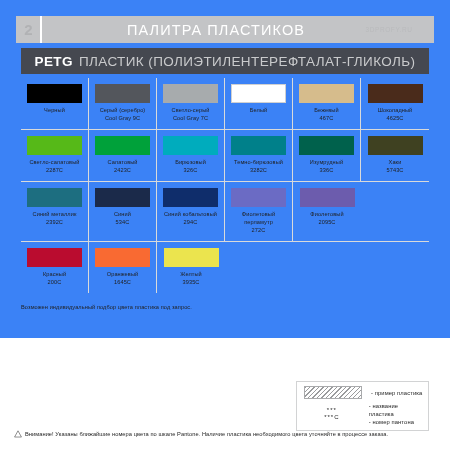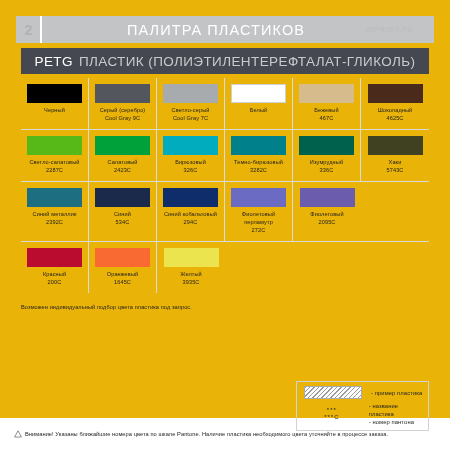--- a/index.html
+++ b/index.html
@@ -7,23 +7,23 @@
     background: #ffffff;
   }
   body {
     width: 450px; height: 450px;
     font-family: "Liberation Sans", sans-serif;
     color: #2b2b2b;
     overflow: hidden;
     position: relative;
   }
   .page {
-    width: 450px; height: 418px;
+    width: 450px; height: 338px;
     position: relative;
-    background: #eab308;
+    background: #3b82f6;
     box-sizing: border-box;
   }
 
   
   .header {
     position: absolute;
     left: 16px; top: 16px;
     width: 418px; height: 27px;
     background: #c3c4c6;
     display: flex;
@@ -62,21 +62,21 @@
     position: absolute;
     left: 21px; top: 48px;
     width: 408px; height: 26px;
     background: #454850;
     display: flex;
     align-items: center;
     justify-content: center;
   }
   .titleband .tb-strong {
     color: #ffffff;
-    font-weight: normal;
+    font-weight: bold;
     font-size: 13.5px;
     letter-spacing: 0.4px;
   }
   .titleband .tb-rest {
     color: #c9cacc;
     font-size: 13.5px;
     letter-spacing: 0.4px;
     margin-left: 6px;
     font-weight: 400;
   }

